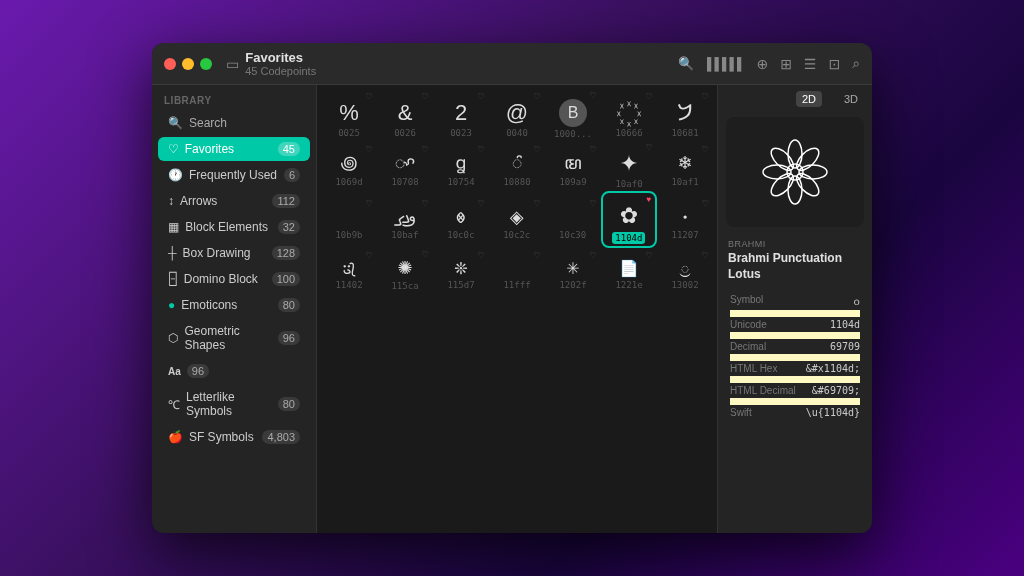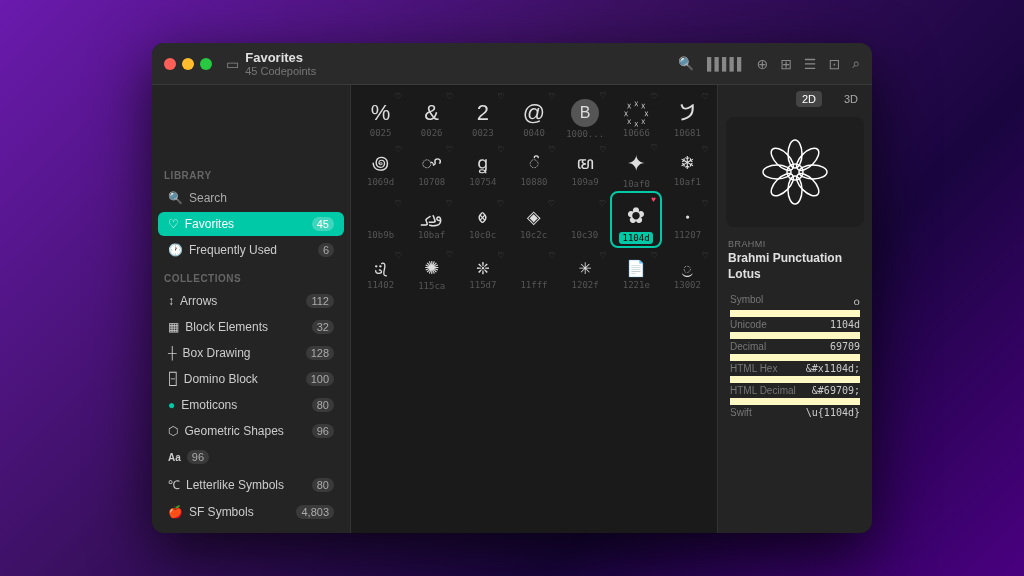--- a/index.html
+++ b/index.html
@@ -72,29 +72,28 @@
       font-size: 14px;
       cursor: pointer;
     }
     .main-content {
       display: flex;
       flex: 1;
       overflow: hidden;
     }
     
     .sidebar {
-      width: 199px;
+      width: 165px;
       background: #242424;
       border-right: 1px solid #333;
       display: flex;
       flex-direction: column;
       overflow-y: auto;
       flex-shrink: 0;
-      padding-bottom: 8px;
-      justify-content: flex-end;
+      padding-bottom: 16px;
     }
     .sidebar-section-label {
       font-size: 10px;
       color: #666;
       padding: 10px 12px 4px;
       text-transform: uppercase;
       letter-spacing: 0.05em;
       font-weight: 600;
     }
     .sidebar-item {
@@ -301,21 +300,20 @@
         <span class="icon">♡</span>
         <span class="label">Favorites</span>
         <span class="count">45</span>
       </div>
       <div class="sidebar-item">
         <span class="icon">🕐</span>
         <span class="label">Frequently Used</span>
         <span class="count">6</span>
       </div>
 
-      <div class="sidebar-section-label">Collections</div>
 
       <div class="sidebar-item">
         <span class="icon">↕</span>
         <span class="label">Arrows</span>
         <span class="count">112</span>
       </div>
       <div class="sidebar-item">
         <span class="icon">▦</span>
         <span class="label">Block Elements</span>
         <span class="count">32</span>

